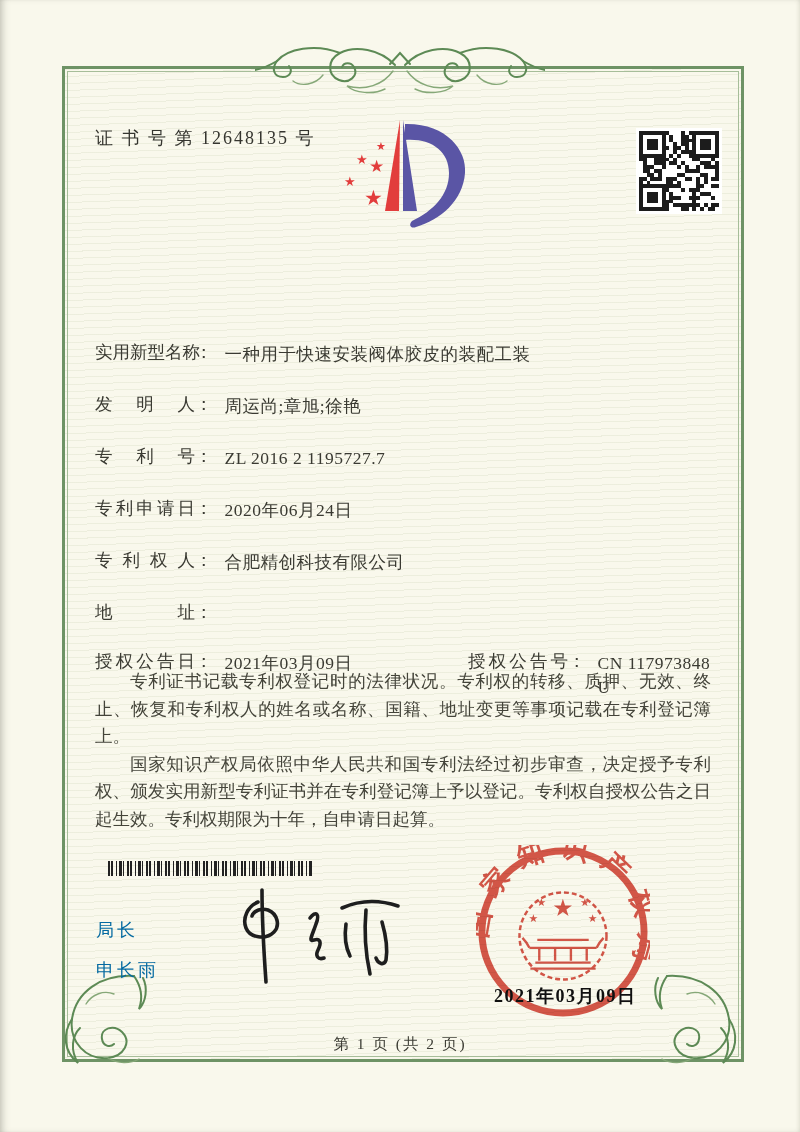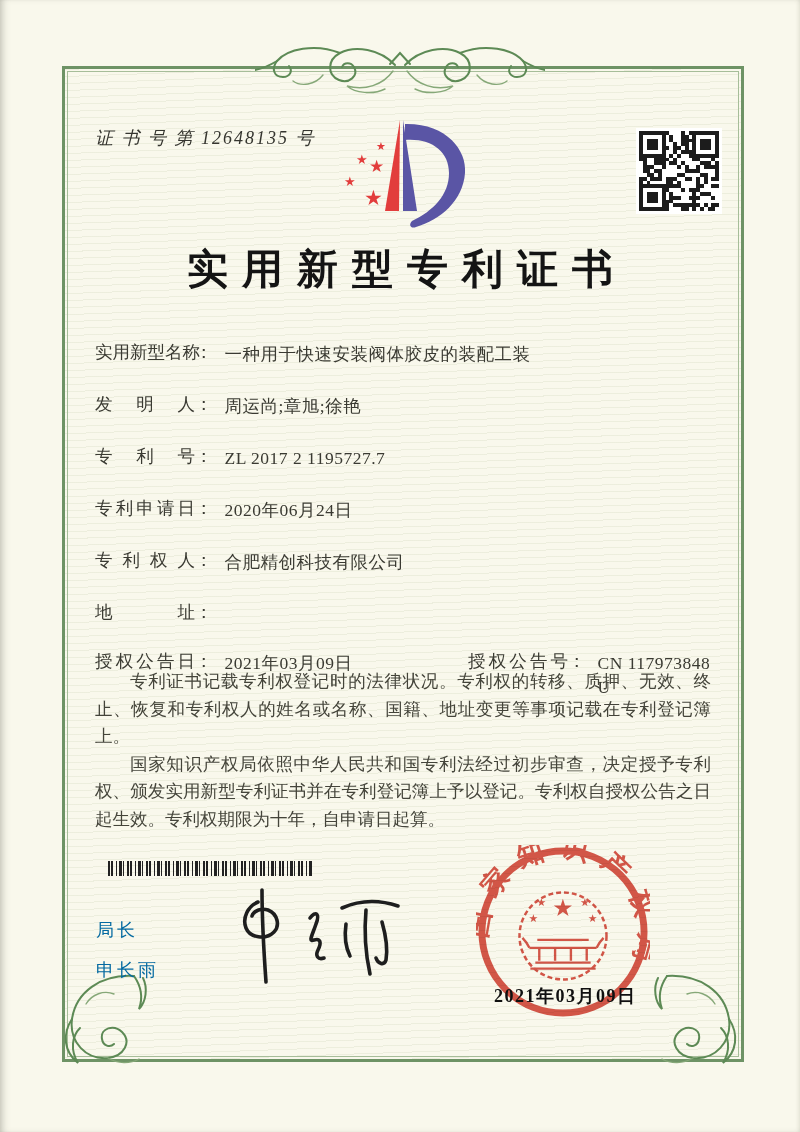--- a/index.html
+++ b/index.html
@@ -15,21 +15,21 @@
     position:absolute; left:62px; top:66px; width:676px; height:990px;
     border:3px solid #6e9365;
     background:
       repeating-linear-gradient(178deg, rgba(160,175,130,.14) 0 1px, rgba(0,0,0,0) 1px 7px);
   }
   .frame-inner{position:absolute; inset:2px; border:1px solid #a6bd99;}
   .orn{position:absolute; pointer-events:none;}
   .orn path{fill:none; stroke:#5d8a55; stroke-width:2; stroke-linecap:round;}
   .orn .lt{stroke:#86a878; stroke-width:1.4;}
 
-  .cert-no{position:absolute; left:95px; top:126px; font-size:18px; letter-spacing:2px; color:#35352f; white-space:pre;font-style:italic;}
+  .cert-no{position:absolute; left:95px; top:126px; font-size:18px; letter-spacing:2px; color:#35352f; white-space:pre;}
 
   .logo{position:absolute; left:336px; top:110px; width:142px; height:128px;}
   .qr{
     position:absolute; left:636px; top:128px; width:86px; height:86px;
     background:#fff; padding:3px; box-sizing:border-box;
     display:grid; grid-template:repeat(21,1fr)/repeat(21,1fr); gap:0;
   }
   .qr div{background:#1c1c1c;}
 
   .title{
@@ -368,21 +368,20 @@
       <div style="grid-area: 21 / 7;"></div>
       <div style="grid-area: 21 / 8;"></div>
       <div style="grid-area: 21 / 12;"></div>
       <div style="grid-area: 21 / 13;"></div>
       <div style="grid-area: 21 / 15;"></div>
       <div style="grid-area: 21 / 17;"></div>
       <div style="grid-area: 21 / 19;"></div>
       <div style="grid-area: 21 / 20;"></div>
     </div>
 
-  <div class="title">实用新型专利证书</div>
 
   <div class="fields">
     <div class="f-row">
       <span class="f-label">
           <span>实</span>
           <span>用</span>
           <span>新</span>
           <span>型</span>
           <span>名</span>
           <span>称</span>
@@ -399,21 +398,21 @@
       <span class="f-colon">：</span>
       <span class="f-value">周运尚;章旭;徐艳</span>
     </div>
     <div class="f-row">
       <span class="f-label">
           <span>专</span>
           <span>利</span>
           <span>号</span>
         </span>
       <span class="f-colon">：</span>
-      <span class="f-value">ZL 2017 2 1195727.7</span>
+      <span class="f-value">ZL 2016 2 1195727.7</span>
     </div>
     <div class="f-row">
       <span class="f-label">
           <span>专</span>
           <span>利</span>
           <span>申</span>
           <span>请</span>
           <span>日</span>
         </span>
       <span class="f-colon">：</span>
@@ -503,14 +502,15 @@
         <path d="M54,104 C52,100 50,97 47,94"></path>
         <path d="M122,104 C124,100 126,97 129,94"></path>
         <path d="M64,104 v13 M80,104 v13 M96,104 v13 M112,104 v13"></path>
         <path d="M60,119 h56"></path>
         <path d="M55,125 h66"></path>
       </g>
     </g>
   </svg>
   <div class="seal-date">2021年03月09日</div>
 
+  <div class="page-num">第 1 页 (共 2 页)</div>
 
 </div>
 
 </body></html>

